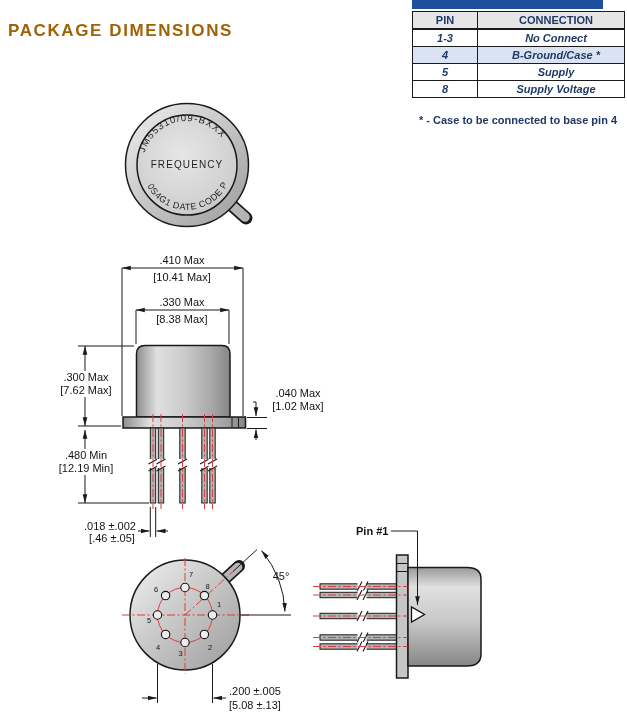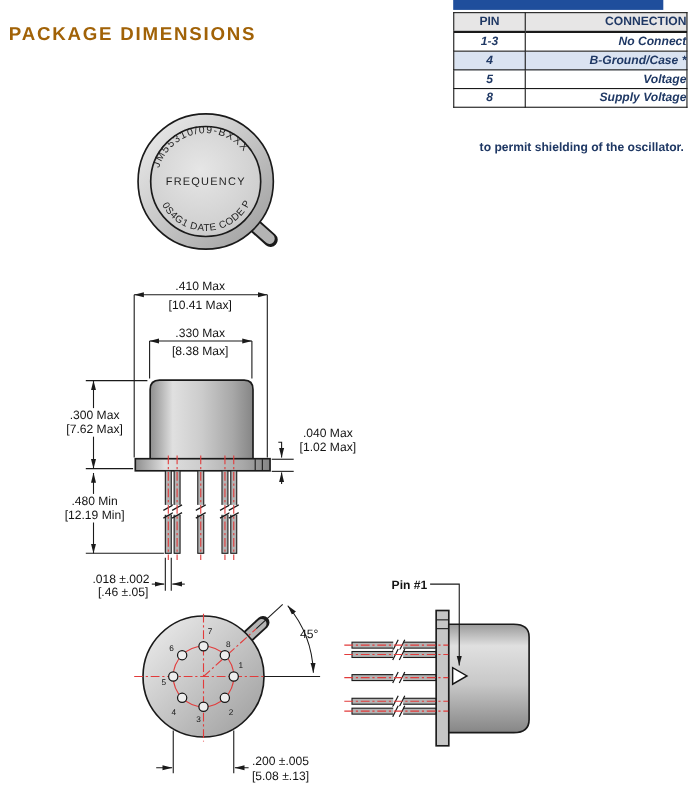--- a/index.html
+++ b/index.html
@@ -9,21 +9,21 @@
               letter-spacing:1.6px;color:#a16207;}
   
   .tbl-wrap{position:absolute;left:412px;top:0;width:191px;}
   .tbl-bar{height:9px;background:#1f4e9c;margin-bottom:2px;}
   table.pin-table{border-collapse:collapse;width:213px;table-layout:fixed;}
   table.pin-table th,table.pin-table td{border:1px solid #1a1a1a;color:#1f3864;
       font-size:11px;height:16px;padding:0;line-height:16px;}
   table.pin-table th{background:#e7e6e6;font-weight:700;border-bottom-width:2px;}
   table.pin-table td{font-weight:700;font-style:italic;}
   .col-pin{width:64px;text-align:center;}
-  .col-conn{text-align:right;padding-left:10px !important;margin-top:12px;}
+  .col-conn{text-align:center;padding-left:10px !important;margin-top:12px;}
   tr.alt td{background:#dae3f1;}
   .footnote{position:absolute;color:#1f3864;font-size:11px;font-weight:700;white-space:nowrap;}
   .fn1{left:419px;top:114px;}
   .fn2{left:436px;top:128px;}
   
   svg.drawing{position:absolute;left:0;top:0;}
   .dt{font-size:11px;fill:#141414;}
   .pl{font-size:7.5px;fill:#141414;}
   .mark{font-size:10px;fill:#1e1e1e;letter-spacing:1.1px;}
   .ext{stroke:#1a1a1a;stroke-width:1;fill:none;}
@@ -51,30 +51,30 @@
       <tr>
         <td class="col-pin">1-3</td>
         <td class="col-conn">No Connect</td>
       </tr>
       <tr class="alt">
         <td class="col-pin">4</td>
         <td class="col-conn">B-Ground/Case *</td>
       </tr>
       <tr>
         <td class="col-pin">5</td>
-        <td class="col-conn">Voltage</td>
+        <td class="col-conn">Supply</td>
       </tr>
       <tr>
         <td class="col-pin">8</td>
         <td class="col-conn">Supply Voltage</td>
       </tr>
     </tbody>
       </table>
   </div>
-  <div class="footnote fn2">to permit shielding of the oscillator.</div>
+  <div class="footnote fn1">* - Case to be connected to base pin 4</div>
 
   <svg class="drawing" width="627" height="725" viewBox="0 0 627 725">
     <defs>
       <marker id="arw" viewBox="0 0 10 6" refX="8.8" refY="3" markerWidth="10" markerHeight="6" markerUnits="userSpaceOnUse" orient="auto-start-reverse">
         <path d="M0,0.7 L9,3 L0,5.3 Z" fill="#1a1a1a"></path>
       </marker>
       <linearGradient id="gH" x1="0" y1="0" x2="1" y2="0">
         <stop offset="0" stop-color="#8e8e8e"></stop>
           <stop offset="0.22" stop-color="#e0e0e0"></stop>
         <stop offset="0.5" stop-color="#cccccc"></stop>

